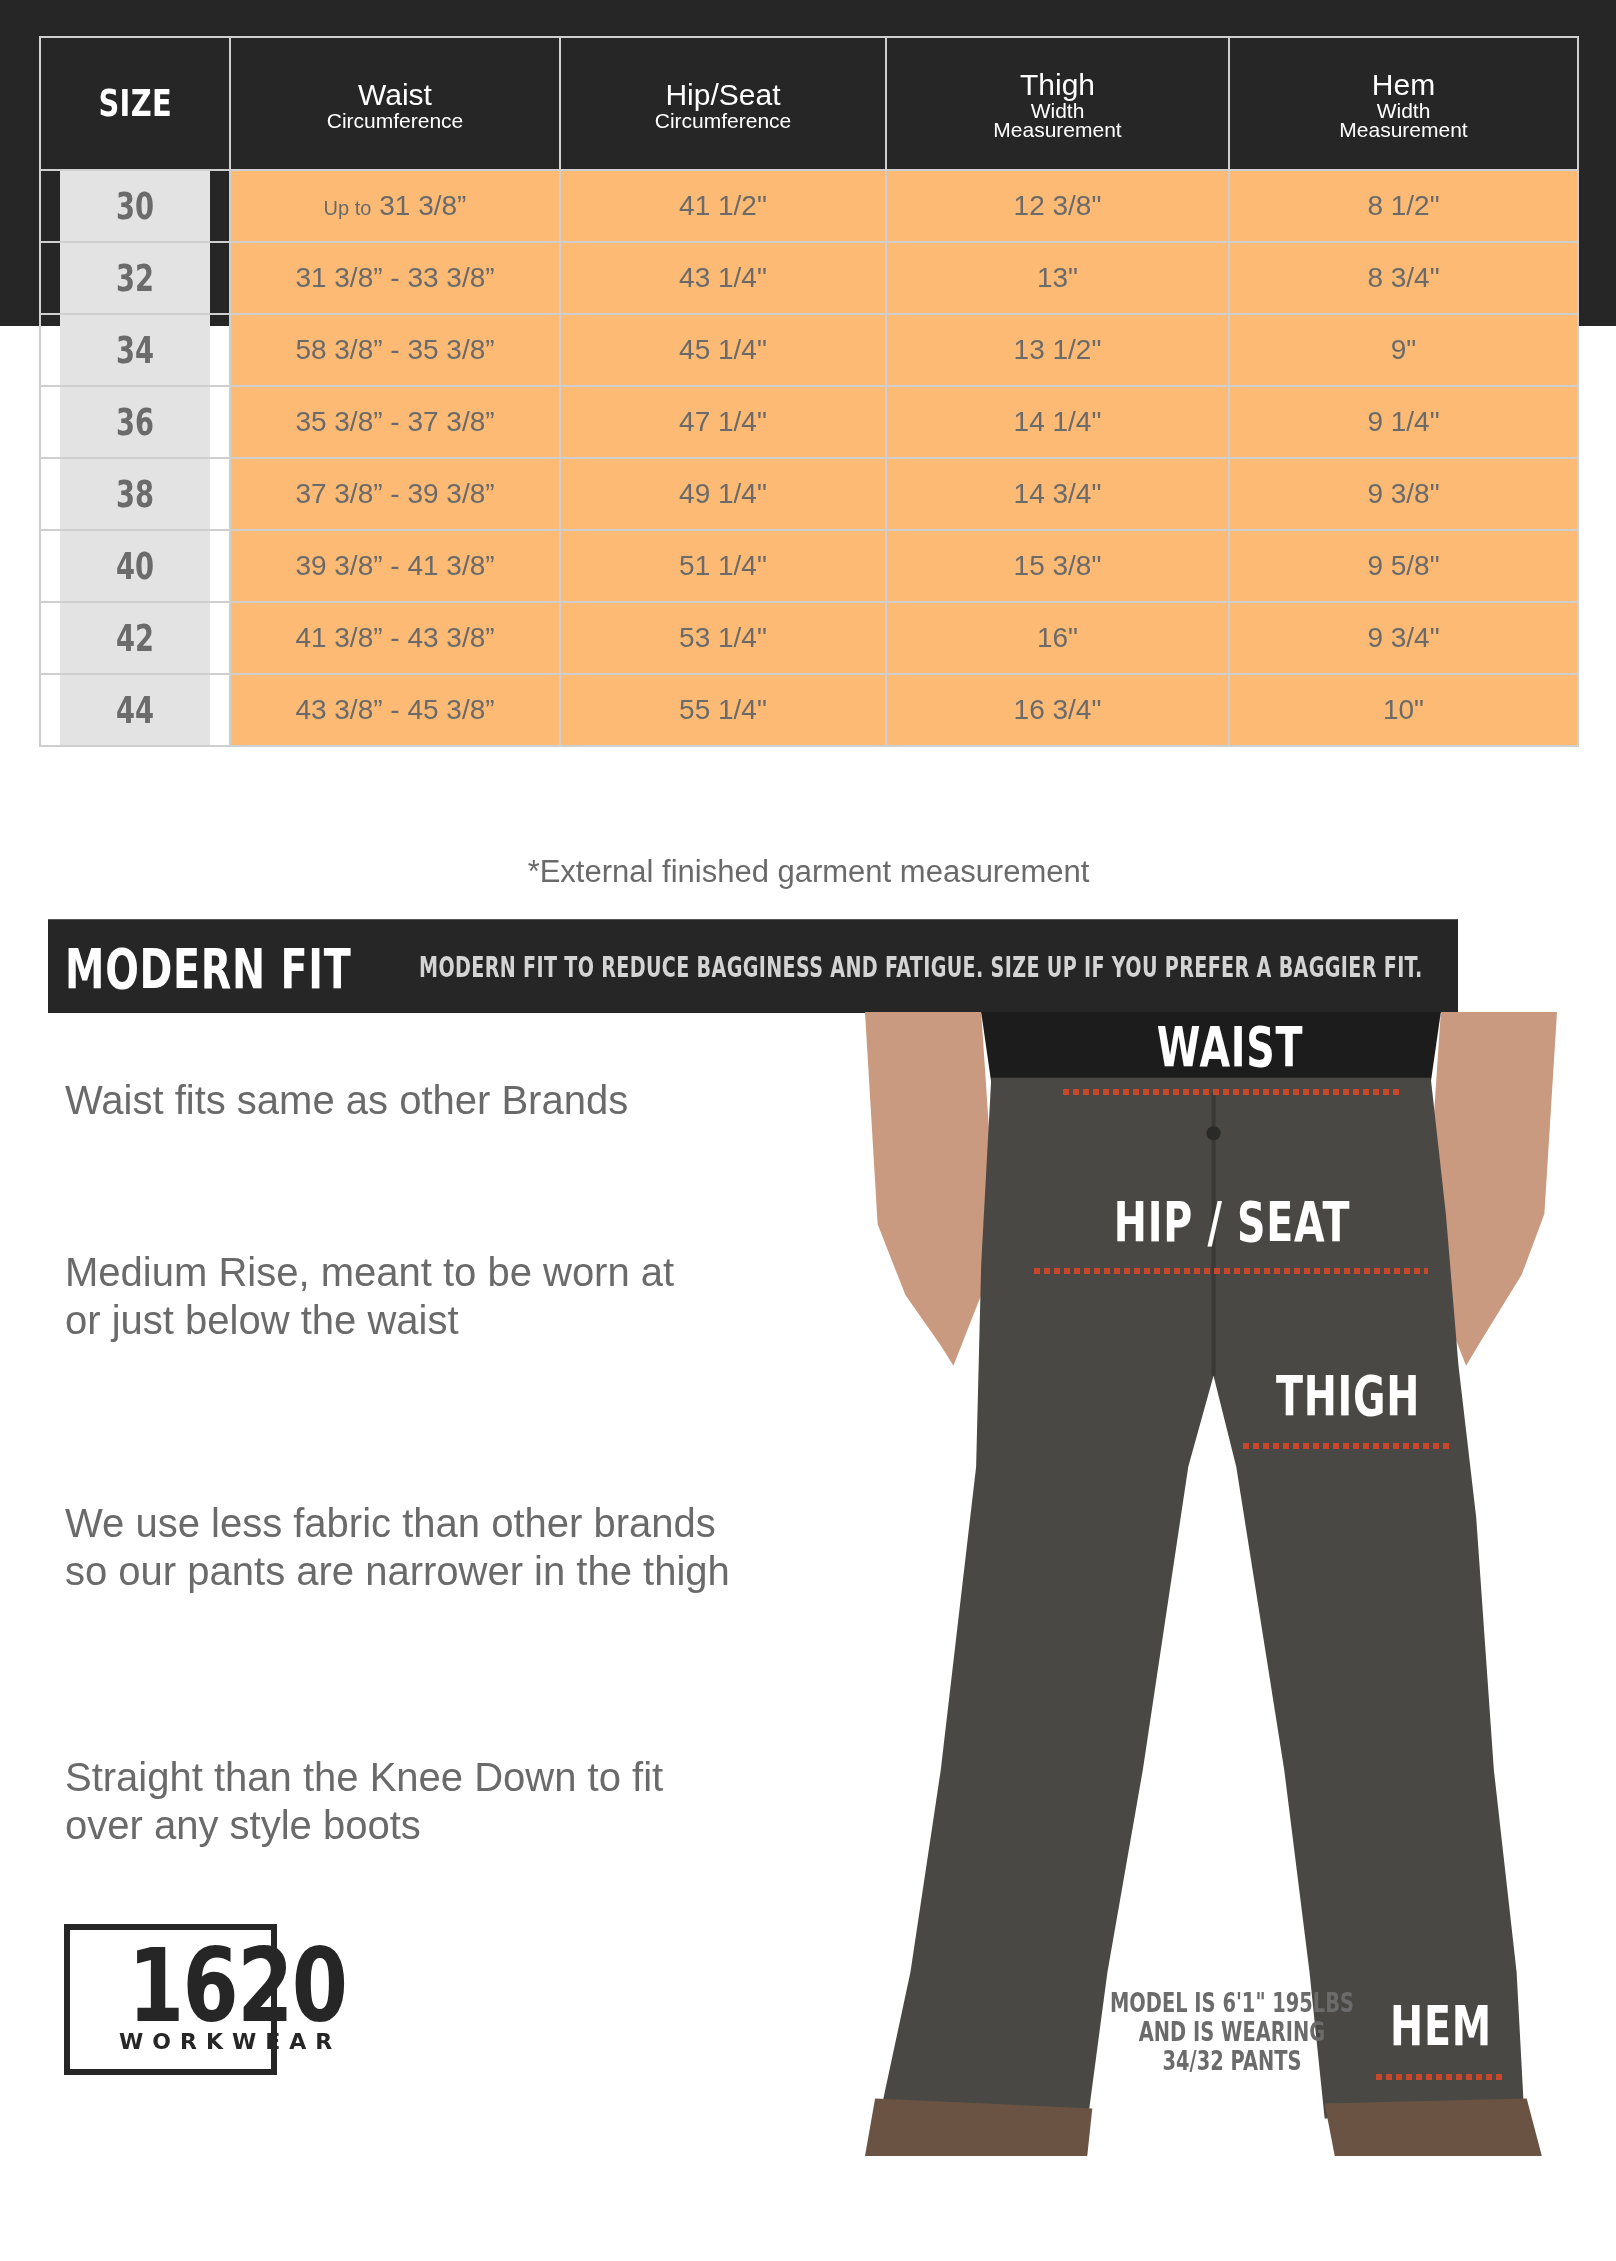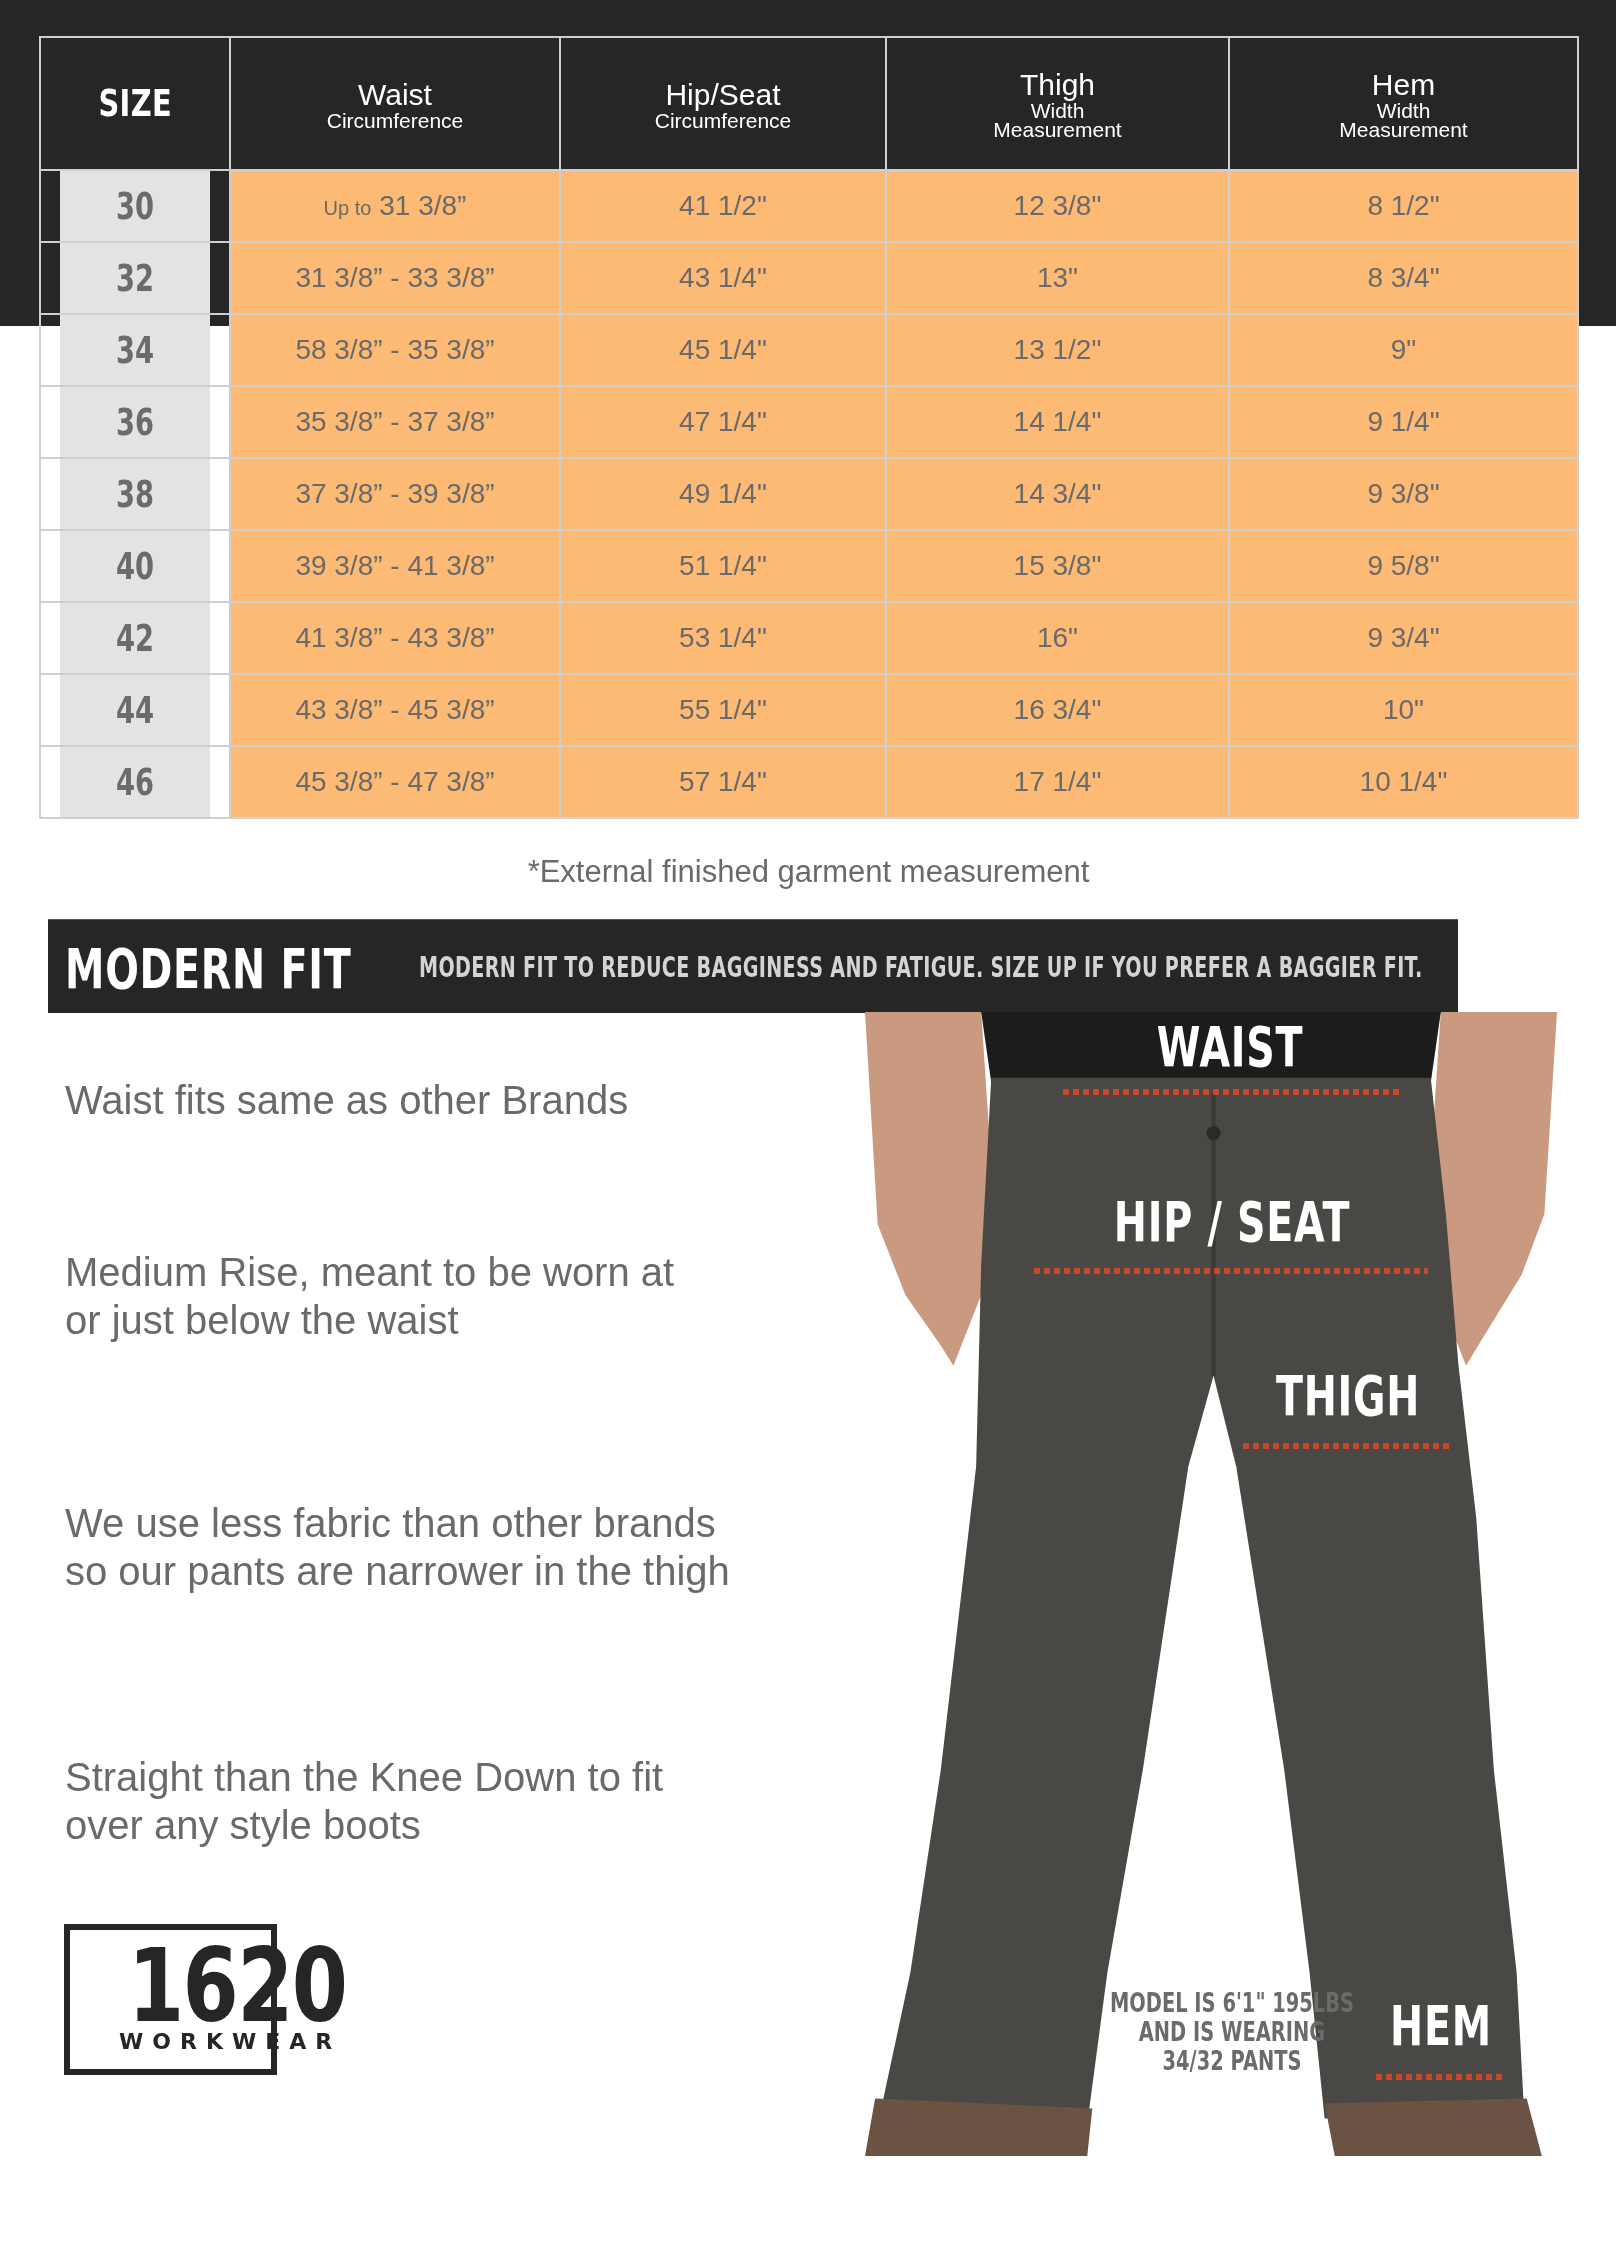--- a/index.html
+++ b/index.html
@@ -135,27 +135,20 @@
       <td>16"</td>
       <td>9 3/4"</td>
     </tr>
     <tr>
       <td class="size-cell">44</td>
       <td>43 3/8” - 45 3/8”</td>
       <td>55 1/4"</td>
       <td>16 3/4"</td>
       <td>10"</td>
     </tr>
-    <tr>
-      <td class="size-cell">46</td>
-      <td>45 3/8” - 47 3/8”</td>
-      <td>57 1/4"</td>
-      <td>17 1/4"</td>
-      <td>10 1/4"</td>
-    </tr>
   </tbody>
 </table>
 
 <div class="footnote">*External finished garment measurement</div>
 
 <div class="fit-band">
   <div class="fit-title">MODERN FIT</div>
   <div class="fit-tagline">MODERN FIT TO REDUCE BAGGINESS AND FATIGUE.  SIZE UP IF YOU PREFER A BAGGIER FIT.</div>
 </div>
 

